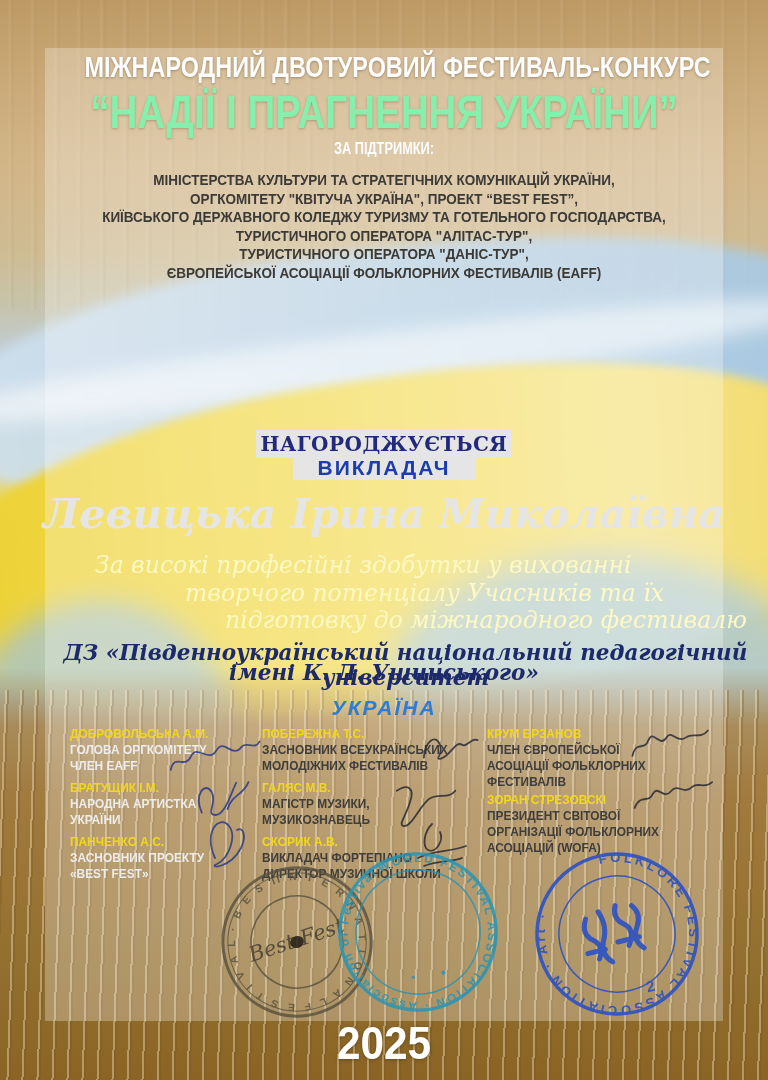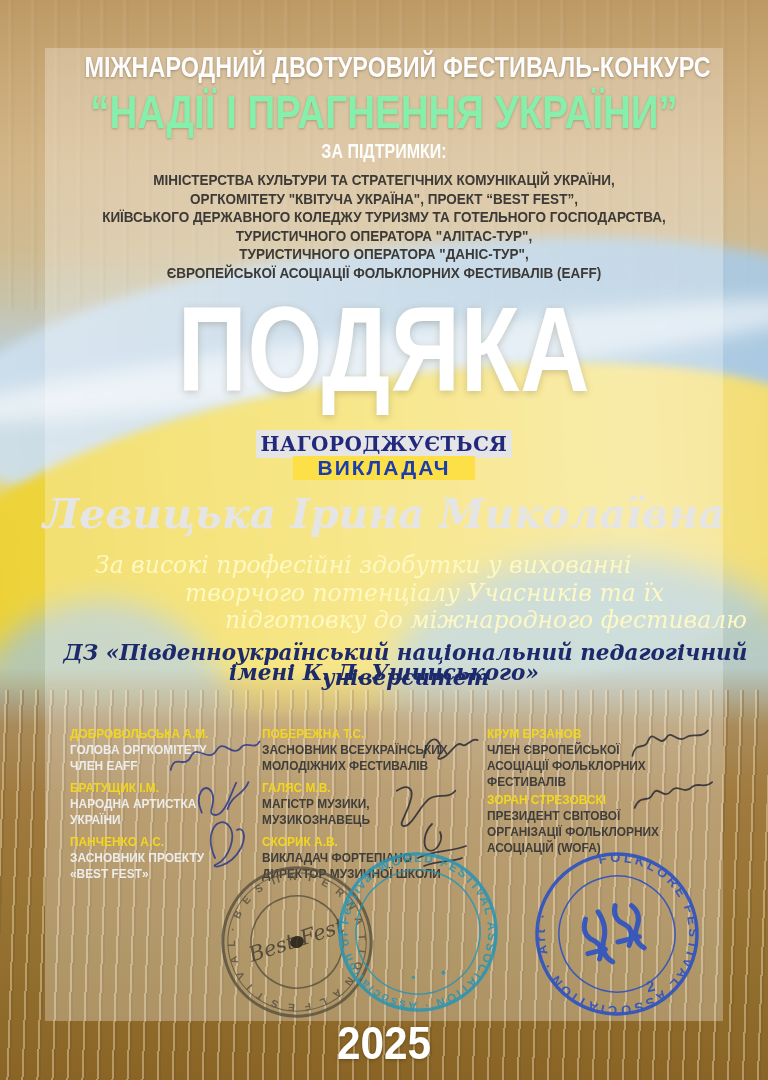--- a/index.html
+++ b/index.html
@@ -67,33 +67,33 @@
   }
   
   .t{ position:absolute; left:0; width:768px; text-align:center; z-index:2; }
   .condensed{ display:block; white-space:nowrap; transform-origin:center; }
   .title1{ top:50px; font-size:30px; font-weight:bold; color:#fdfdfd;
            text-shadow:0 1px 3px rgba(70,55,25,.4); }
   .title1 .condensed{ transform:scaleX(.78); }
   .title2{ top:84px; font-size:47px; font-weight:bold; color:#86efac;
            text-shadow:0 1px 3px rgba(90,70,20,.35); }
   .title2 .condensed{ transform:scaleX(.82); }
-  .support-heading{ top:140px; font-size:20px; font-weight:bold; color:#fdfdfd; }
+  .support-heading{ top:140px; font-size:16px; font-weight:bold; color:#fdfdfd; }
   .support-heading .condensed{ transform:scaleX(.8); }
   .supporters{ top:171px; font-size:15px; line-height:18.5px; font-weight:bold; color:#3c3a36; }
   .supporters .condensed{ transform:scaleX(.9); }
   .big-title{ top:288px; font-size:120px; line-height:122px; font-weight:bold; color:#ffffff;
               text-shadow:0 2px 8px rgba(110,100,70,.3); }
   .big-title .condensed{ transform:scaleX(.8); letter-spacing:1px; }
   .awarded{ top:430px; }
   .awarded span{ display:inline-block; background:#e5e5e5; color:#22297d;
       font-family:"DejaVu Serif", serif; font-weight:bold; font-size:20px;
       letter-spacing:.5px; padding:2px 5px; }
   .role{ top:456px; }
-  .role span{ display:inline-block; background:#fde047; color:#1b3dae;
+  .role span{ display:inline-block; background:#e5e5e5; color:#1b3dae;
       font-weight:bold; font-size:21px; letter-spacing:2px; padding:0 24px; }
   .name{ top:490px; font-family:"DejaVu Serif", serif; font-style:italic; font-weight:bold;
          font-size:41px; color:#e5e5e5; }
   .cite{ position:absolute; z-index:2; white-space:nowrap; font-family:"DejaVu Serif", serif;
          font-style:italic; font-size:23.5px; color:#fef9c3; }
   .cite1{ top:551px; left:95px; }
   .cite2{ top:579px; left:185px; }
   .cite3{ top:606px; left:225px; }
   .inst{ font-family:"DejaVu Serif", serif; font-style:italic; font-weight:bold;
          font-size:21.5px; color:#1c2a6b; }
@@ -144,37 +144,35 @@
   </div>
   <div class="t supporters">
     <span class="condensed">МІНІСТЕРСТВА КУЛЬТУРИ ТА СТРАТЕГІЧНИХ КОМУНІКАЦІЙ УКРАЇНИ,</span>
     <span class="condensed">ОРГКОМІТЕТУ "КВІТУЧА УКРАЇНА", ПРОЕКТ “BEST FEST”,</span>
     <span class="condensed">КИЇВСЬКОГО ДЕРЖАВНОГО КОЛЕДЖУ ТУРИЗМУ ТА ГОТЕЛЬНОГО ГОСПОДАРСТВА,</span>
     <span class="condensed">ТУРИСТИЧНОГО ОПЕРАТОРА "АЛІТАС-ТУР",</span>
     <span class="condensed">ТУРИСТИЧНОГО ОПЕРАТОРА "ДАНІС-ТУР",</span>
     <span class="condensed">ЄВРОПЕЙСЬКОЇ АСОЦІАЦІЇ ФОЛЬКЛОРНИХ ФЕСТИВАЛІВ (EAFF)</span>
   </div>
 
-  <div class="t big-title">
-    <span class="condensed">ПОДЯКА</span>
-  </div>
   <div class="t awarded">
     <span>НАГОРОДЖУЄТЬСЯ</span>
   </div>
   <div class="t role">
     <span>ВИКЛАДАЧ</span>
   </div>
   <div class="t name">Левицька Ірина Миколаївна</div>
 
   <div class="cite cite1">За високі  професійні  здобутки  у вихованні</div>
   <div class="cite cite2">творчого потенціалу Учасників та їх</div>
   <div class="cite cite3">підготовку до міжнародного фестивалю</div>
 
   <div class="t inst inst1">ДЗ «Південноукраїнський національний педагогічний університет</div>
   <div class="t inst inst2">імені К. Д. Ушинського»</div>
+  <div class="t country">УКРАЇНА</div>
 
   <div class="sig-col col-left">
     <div class="entry">
       <div class="sig-name">ДОБРОВОЛЬСЬКА А.М.</div>
       <div class="sig-role">ГОЛОВА ОРГКОМІТЕТУ</div>
       <div class="sig-role">ЧЛЕН EAFF</div>
     </div>
     <div class="entry">
       <div class="sig-name">БРАТУЩИК І.М.</div>
       <div class="sig-role">НАРОДНА АРТИСТКА</div>

